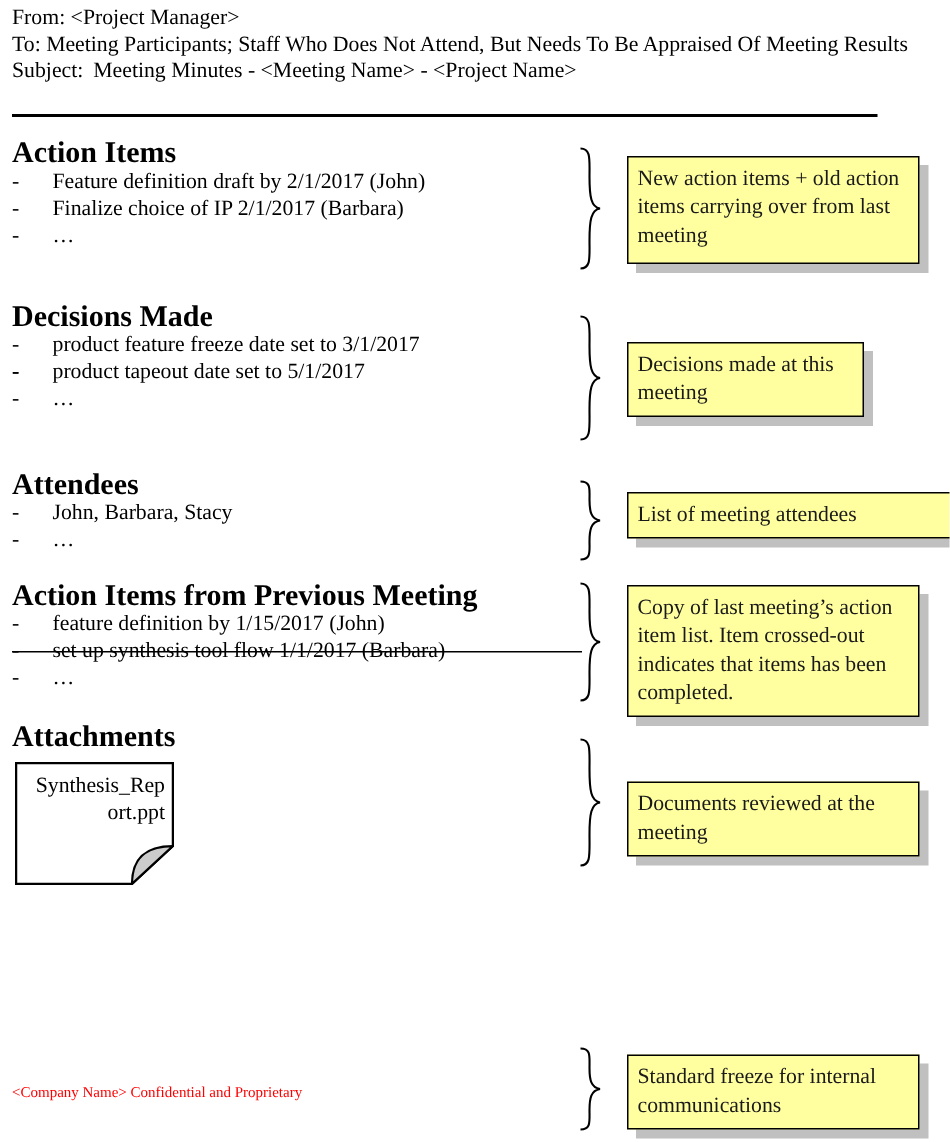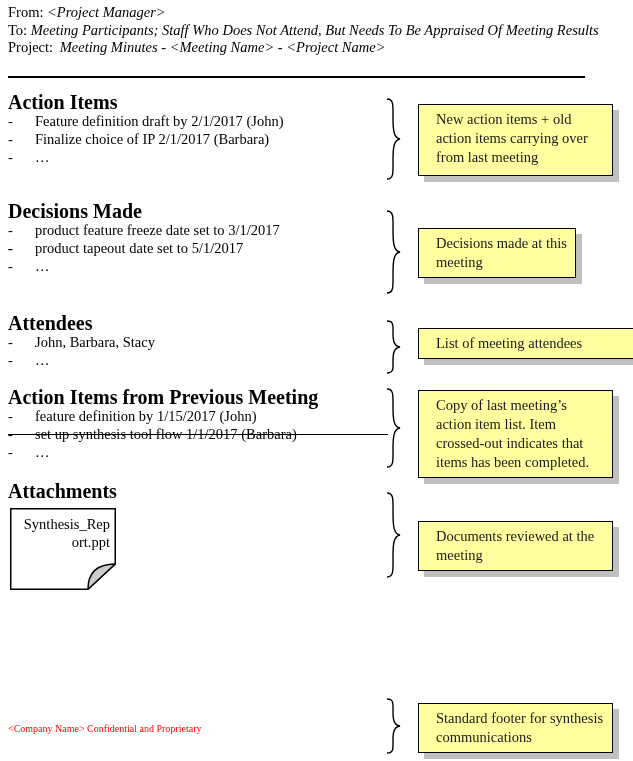--- a/index.html
+++ b/index.html
@@ -29,21 +29,21 @@
     left: 8px;
     top: 4px;
     width: 600px;
   }
   .hdr-line {
     font-size: 14.5px;
     line-height: 17.5px;
     white-space: nowrap;
   }
   .hdr-label { font-style: normal; }
-  .hdr-value { font-style: italic; }
+  .hdr-value { }
   .hdr-line.wrap { white-space: normal; }
 
   .hdr-rule {
     position: absolute;
     left: 8px;
     top: 76px;
     width: 577px;
     height: 0;
     border-top: 2px solid #000;
   }
@@ -132,42 +132,42 @@
     top: 0;
   }
   .callout .brace svg { display: block; }
 
   .note {
     position: absolute;
     box-sizing: border-box;
     background: #ffffa0;
     border: 1.5px solid #000000;
     box-shadow: 6px 6px 0 0 #c0c0c0;
-    padding: 5px 7px 4px 17px;
+    padding: 5px 7px 4px 6px;
     font-size: 14.5px;
     line-height: 19px;
     color: #1a1a1a;
   }
 </style>
 </head>
 <body>
 
 <div class="page">
 
   <div class="header">
     <div class="hdr-line">
       <span class="hdr-label">From:</span>
       <span class="hdr-value">&lt;Project Manager&gt;</span>
     </div>
     <div class="hdr-line wrap">
       <span class="hdr-label">To:</span>
       <span class="hdr-value">Meeting Participants; Staff Who Does Not Attend, But Needs To Be Appraised Of Meeting Results</span>
     </div>
     <div class="hdr-line">
-      <span class="hdr-label">Project:</span>
+      <span class="hdr-label">Subject:</span>
       <span class="hdr-value" style="margin-left:3px">Meeting Minutes - &lt;Meeting Name&gt; - &lt;Project Name&gt;</span>
     </div>
   </div>
   <div class="hdr-rule"></div>
 
   <div class="section" style="top:94px">
     <div class="section-title">Action Items</div>
     <div class="bullets">
       <div class="bullet">
         <span class="dash">-</span>
@@ -296,15 +296,15 @@
   </div>
   <div class="note" style="left:418px; top:521px; width:195px; height:50px;">Documents reviewed at the meeting</div>
 
   <div class="callout" style="left:384px; top:698px; width:20px; height:56px;">
     <span class="brace">
       <svg width="20" height="56" viewBox="0 0 20 56">
         <path d="M3,1 C10,1 9,6 9,14 C9,22 10,27 16,28 C10,29 9,34 9,42 C9,50 10,55 3,55" fill="none" stroke="#000000" stroke-width="1.4"></path>
       </svg>
     </span>
   </div>
-  <div class="note" style="left:418px; top:703px; width:195px; height:50px;">Standard footer for synthesis communications</div>
+  <div class="note" style="left:418px; top:703px; width:195px; height:50px;">Standard freeze for internal communications</div>
 
 </div>
 
 </body></html>

